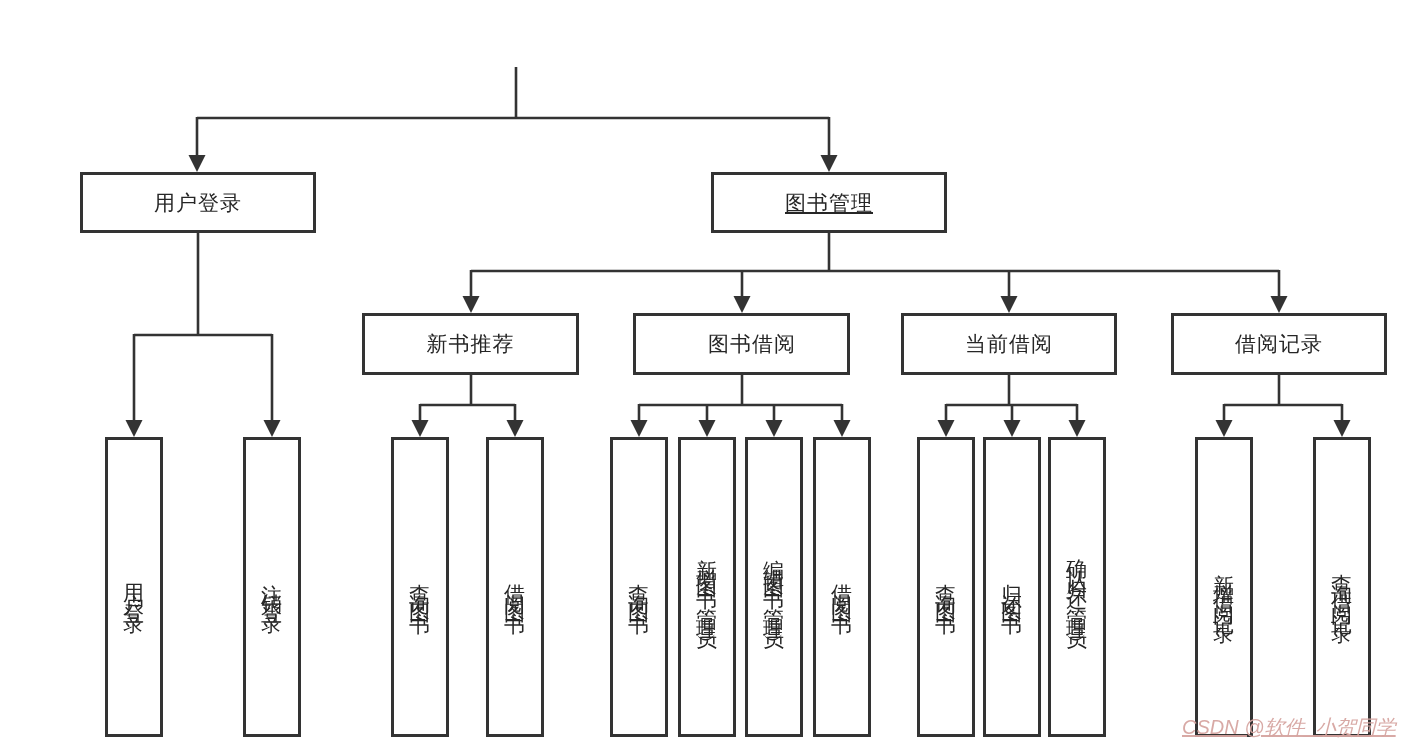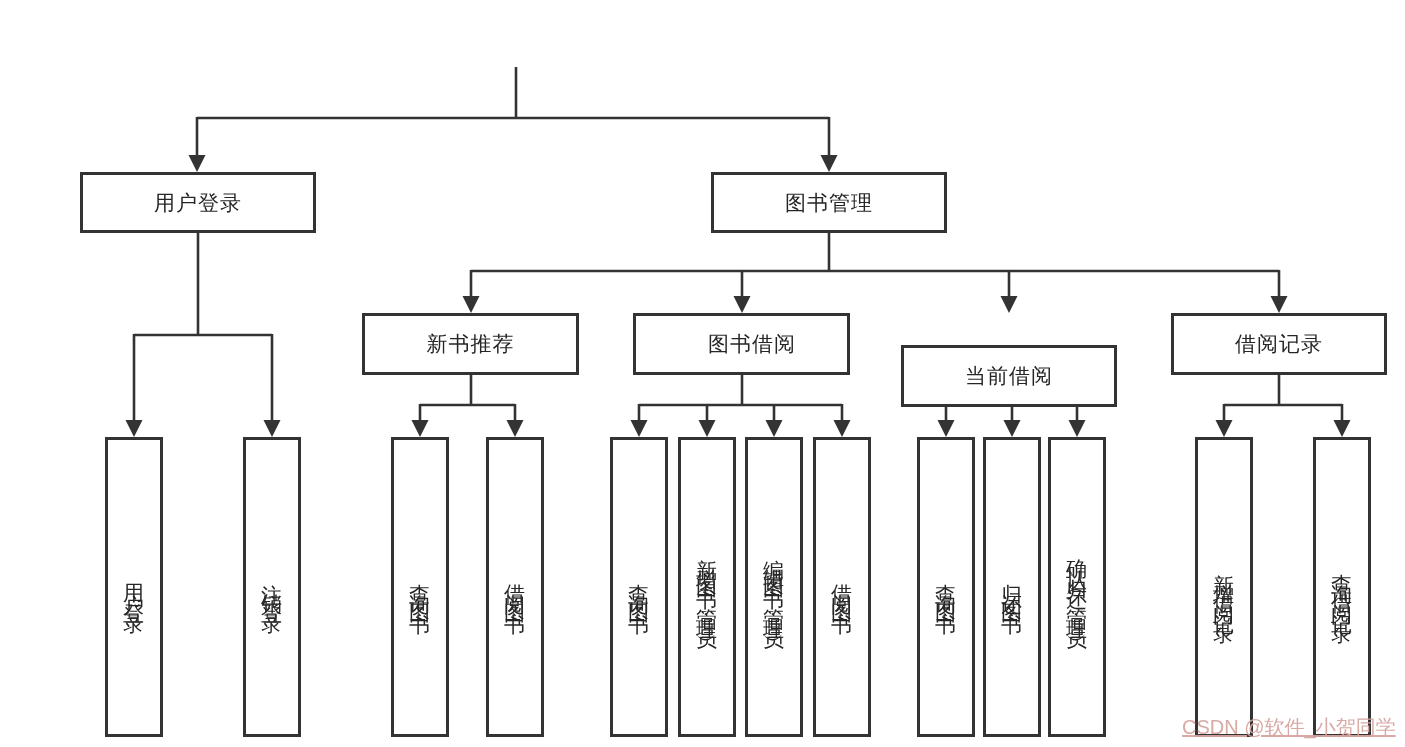--- a/index.html
+++ b/index.html
@@ -48,20 +48,21 @@
   .watermark{
     position:absolute;
     left:1182px;
     top:714px;
     font-size:20px;
     color:rgba(214,164,160,0.95);
     text-decoration:underline;
     text-decoration-thickness:2px;
     white-space:nowrap;
     z-index:3;
+    font-style:italic;
   }
 </style>
 </head>
 <body>
 
 <div class="canvas">
 
   <svg class="connectors" width="1405" height="747" viewBox="0 0 1405 747">
 
     <g>
@@ -135,31 +136,31 @@
       <polygon points="1215.5,420 1232.5,420 1224,437"></polygon>
       <path d="M1342 404 V422"></path>
       <polygon points="1333.5,420 1350.5,420 1342,437"></polygon>
     </g>
   </svg>
 
 
   <div class="box" style="left:80px;top:172px;width:236px;height:61px;">
     <span>用户登录</span>
   </div>
-  <div class="box" style="left:711px;top:172px;width:236px;height:61px;">
+  <div class="box" style="left:711px;top:172px;width:236px;height:61px;text-decoration:underline;">
     <span>图书管理</span>
   </div>
 
   <div class="box" style="left:362px;top:313px;width:217px;height:62px;">
     <span>新书推荐</span>
   </div>
   <div class="box" style="left:633px;top:313px;width:217px;height:62px;padding-left:21px;">
     <span>图书借阅</span>
   </div>
-  <div class="box" style="left:901px;top:313px;width:216px;height:62px;margin-top:32px;">
+  <div class="box" style="left:901px;top:313px;width:216px;height:62px;">
     <span>当前借阅</span>
   </div>
   <div class="box" style="left:1171px;top:313px;width:216px;height:62px;text-align:center;">
     <span>借阅记录</span>
   </div>
 
   <div class="box leaf" style="left:105px;top:437px;width:58px;height:300px;">
     <span>用户登录</span>
   </div>
   <div class="box leaf" style="left:243px;top:437px;width:58px;height:300px;">

